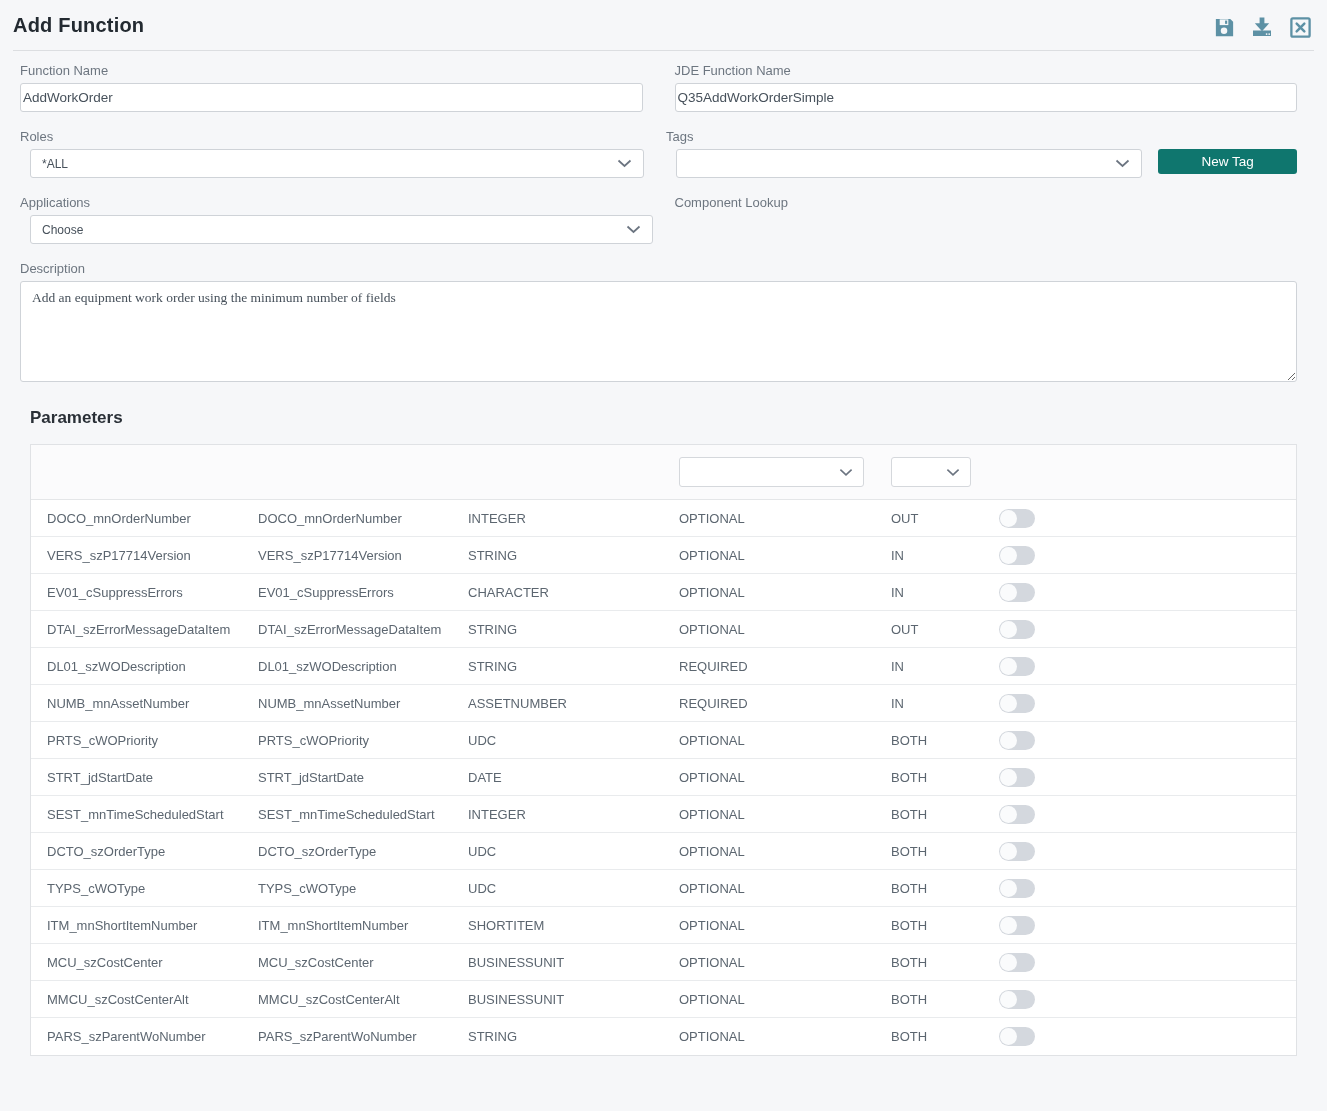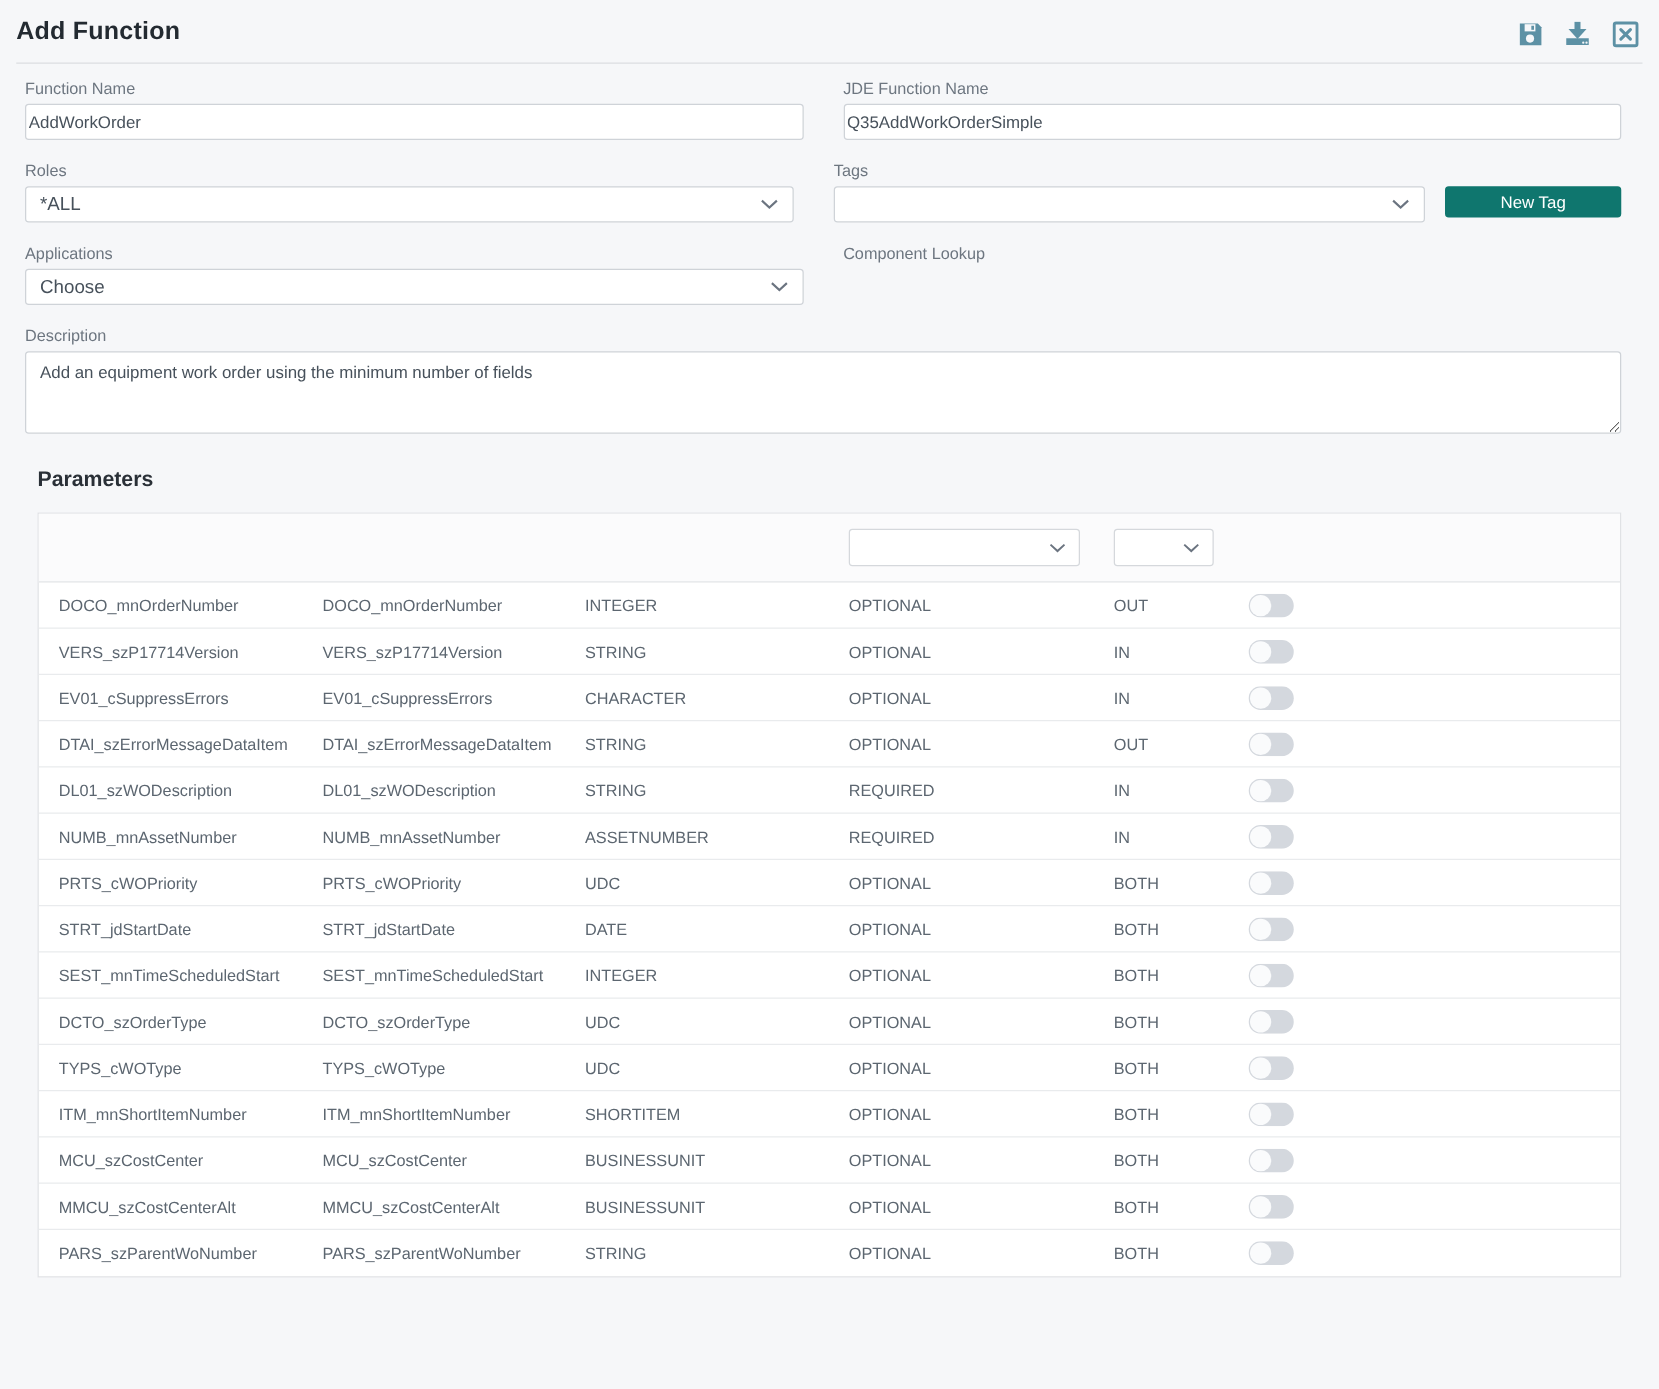--- a/index.html
+++ b/index.html
@@ -28,35 +28,35 @@
   .tinput {
     width:100%; height:29px; background:#fff;
     border:1px solid #cfd3d8; border-radius:3px;
     padding:0 2px; font-size:13.5px; color:#47515b;
     font-family:"Liberation Sans", sans-serif;
   }
   .selectbox {
     width:100%; height:29px; background:#fff;
     border:1px solid #cfd3d8; border-radius:3px;
     display:flex; align-items:center; justify-content:space-between;
-    padding:0 11px; font-size:15px; color:#47515b; cursor:pointer;
+    padding:0 11px; font-size:12px; color:#47515b; cursor:pointer;margin-left:10px;
   }
   .selectbox .chev { display:flex; align-items:center; }
   .tags-line { display:flex; align-items:flex-start; }
   .tags-line .selectbox { width:473px; }
   .btn-newtag {
     margin-left:16px; width:141px; height:25px;
     background:#0f766e; color:#fff; border:none; border-radius:3px;
     font-size:13.5px; font-family:"Liberation Sans", sans-serif; cursor:pointer;
   }
   textarea.desc {
-    width:1277px; height:66px; background:#fff;
+    width:1277px; height:101px; background:#fff;
     border:1px solid #cfd3d8; border-radius:3px;
     padding:8px 11px; font-size:13.5px; color:#47515b;
-    font-family:Liberation Sans, sans-serif;
+    font-family:Liberation Serif, serif;
     resize:both;
   }
 
   
   .params-title { font-size:17px; font-weight:bold; color:#2a3037; margin:22px 0 16px 30px; }
   .ptable { margin:0 30px; width:1267px; background:#fff; border:1px solid #e0e2e5; }
   .tgrid { display:grid; grid-template-columns:211px 210px 211px 212px 108px 105px 1fr; align-items:center; }
   .thead { background:#f7f8f8; height:45px; border-bottom:1px solid #e4e6e8; }
   .thead .th { font-size:13.5px; font-weight:bold; color:#3d444c; padding-left:16px; }
   .tfilter { background:#fbfbfc; height:55px; border-bottom:1px solid #e4e6e8; }

